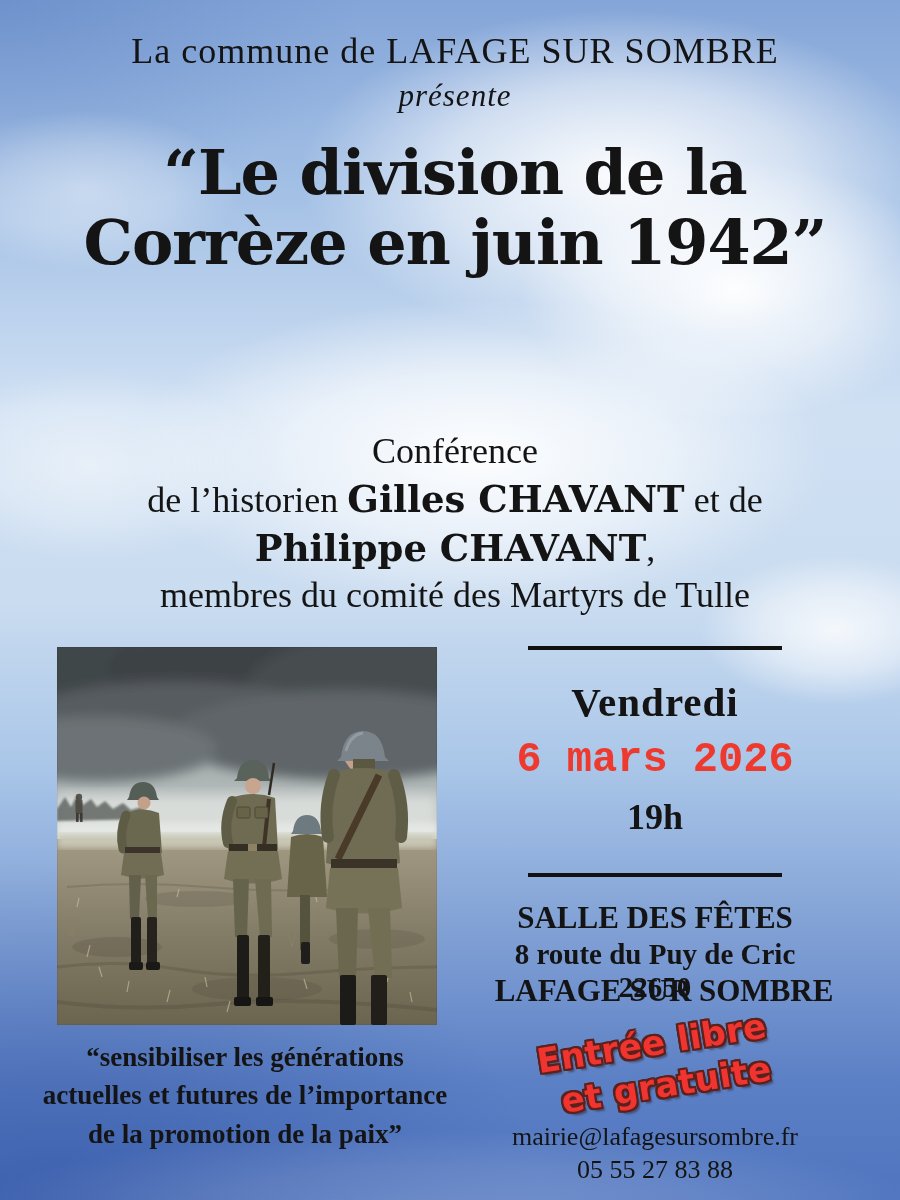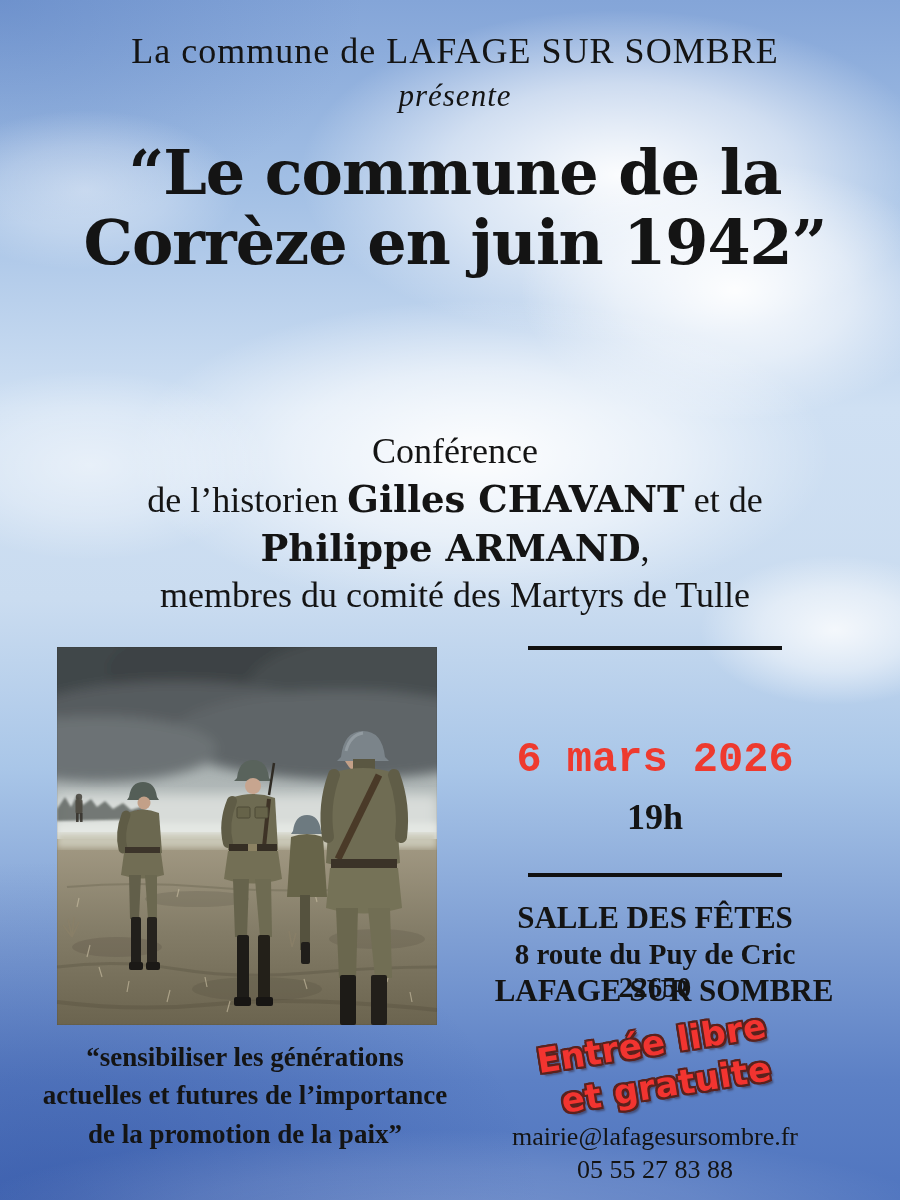--- a/index.html
+++ b/index.html
@@ -97,28 +97,28 @@
   <div class="cloud c2"></div>
   <div class="cloud c3"></div>
   <div class="cloud c4"></div>
   <div class="cloud c6"></div>
   <div class="cloud c7"></div>
 
   <div class="center-text intro-1">La commune de LAFAGE SUR SOMBRE</div>
   <div class="center-text intro-2">présente</div>
 
   <div class="center-text title">
-    <span class="line" style="display:block">“Le commune de la</span>
+    <span class="line" style="display:block">“Le division de la</span>
     <span class="line" style="display:block">Corrèze en juin 1942”</span>
   </div>
 
   <div class="center-text conference">
     <span class="line">Conférence</span>
     <span class="line"><span>de l’historien </span><span class="bold-name">Gilles CHAVANT</span><span> et de</span></span>
-    <span class="line"><span class="bold-name">Philippe ARMAND</span><span>,</span></span>
+    <span class="line"><span class="bold-name">Philippe CHAVANT</span><span>,</span></span>
     <span class="line">membres du comité des Martyrs de Tulle</span>
   </div>
 
   <svg class="photo" viewBox="0 0 380 378" aria-hidden="true">
     <defs>
       <linearGradient id="pgSky" x1="0" y1="0" x2="0" y2="1">
         <stop offset="0" stop-color="#646b6f"></stop>
         <stop offset="0.55" stop-color="#aab2b2"></stop>
         <stop offset="1" stop-color="#dadfdc"></stop>
       </linearGradient>
@@ -236,20 +236,21 @@
       <path d="M311,261 l22,0 2,70 -17,0 Z" fill="#716e54"></path>
       <rect x="283" y="328" width="16" height="50" rx="2" fill="#1d1b17"></rect>
       <rect x="314" y="328" width="16" height="50" rx="2" fill="#221f1a"></rect>
     </g>
 
     <rect width="380" height="378" fill="none" stroke="rgba(0,0,0,0.12)" stroke-width="1"></rect>
   </svg>
 
   <div class="divider div-1"></div>
 
+  <div class="right-col day" style="position:absolute;top:678px;">Vendredi</div>
   <div class="right-col date" style="position:absolute;top:736px;">6 mars 2026</div>
   <div class="right-col time" style="position:absolute;top:796px;">19h</div>
 
   <div class="divider div-2"></div>
 
   <div class="right-col venue-name" style="position:absolute;top:900px;">SALLE DES FÊTES</div>
   <div class="right-col venue-address" style="position:absolute;top:938px;">8 route du Puy de Cric 22650</div>
   <div class="right-col venue-city" style="position:absolute;top:973px;">LAFAGE SUR SOMBRE</div>
 
   <div class="right-col admission" style="position:absolute;top:1022px;">

